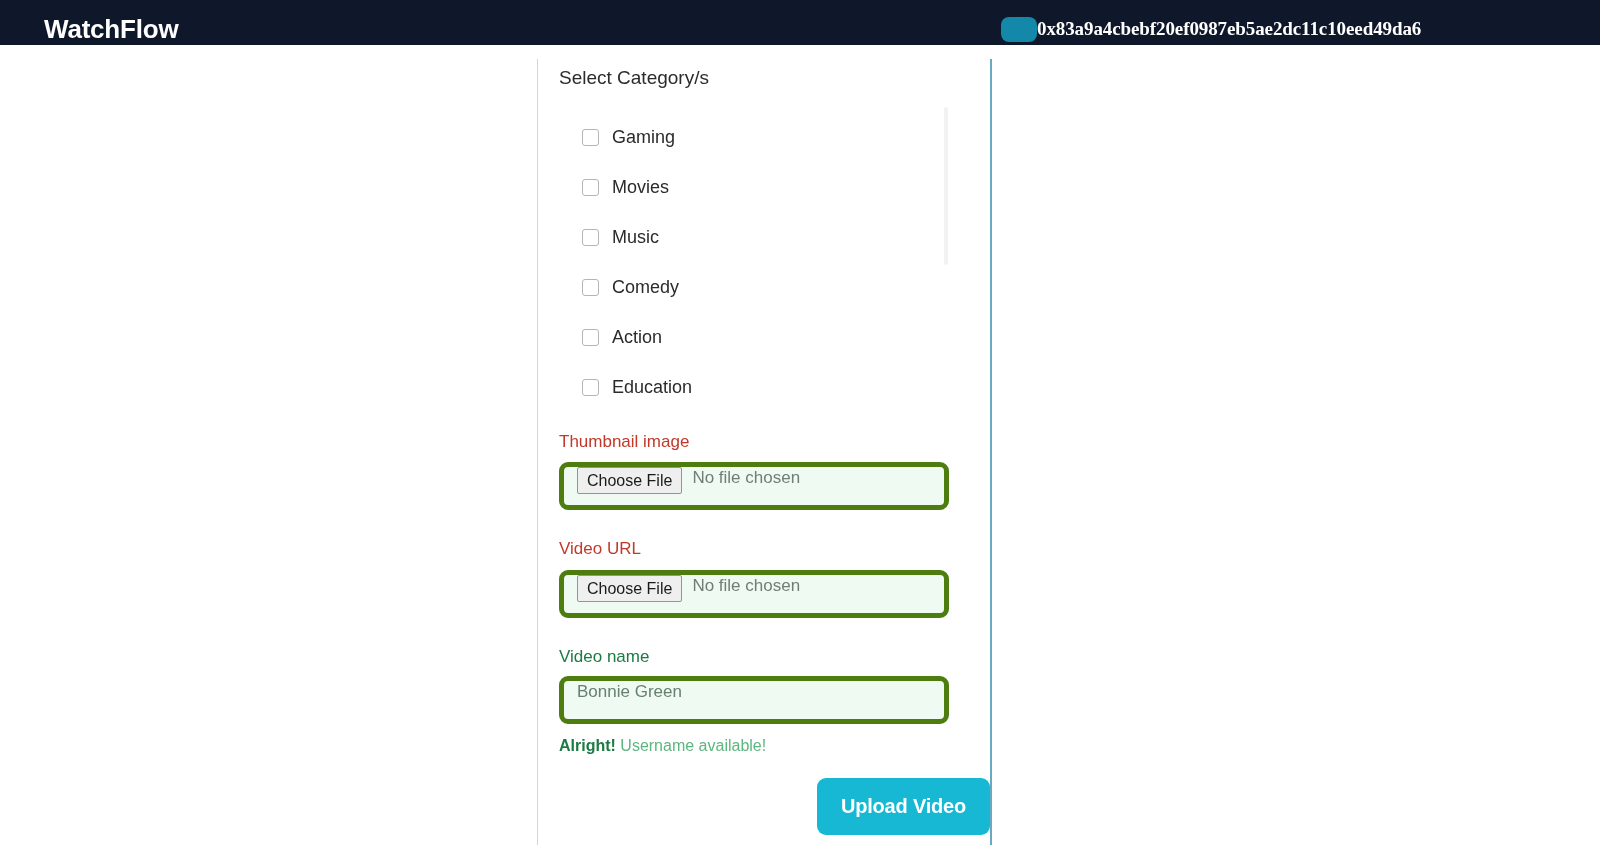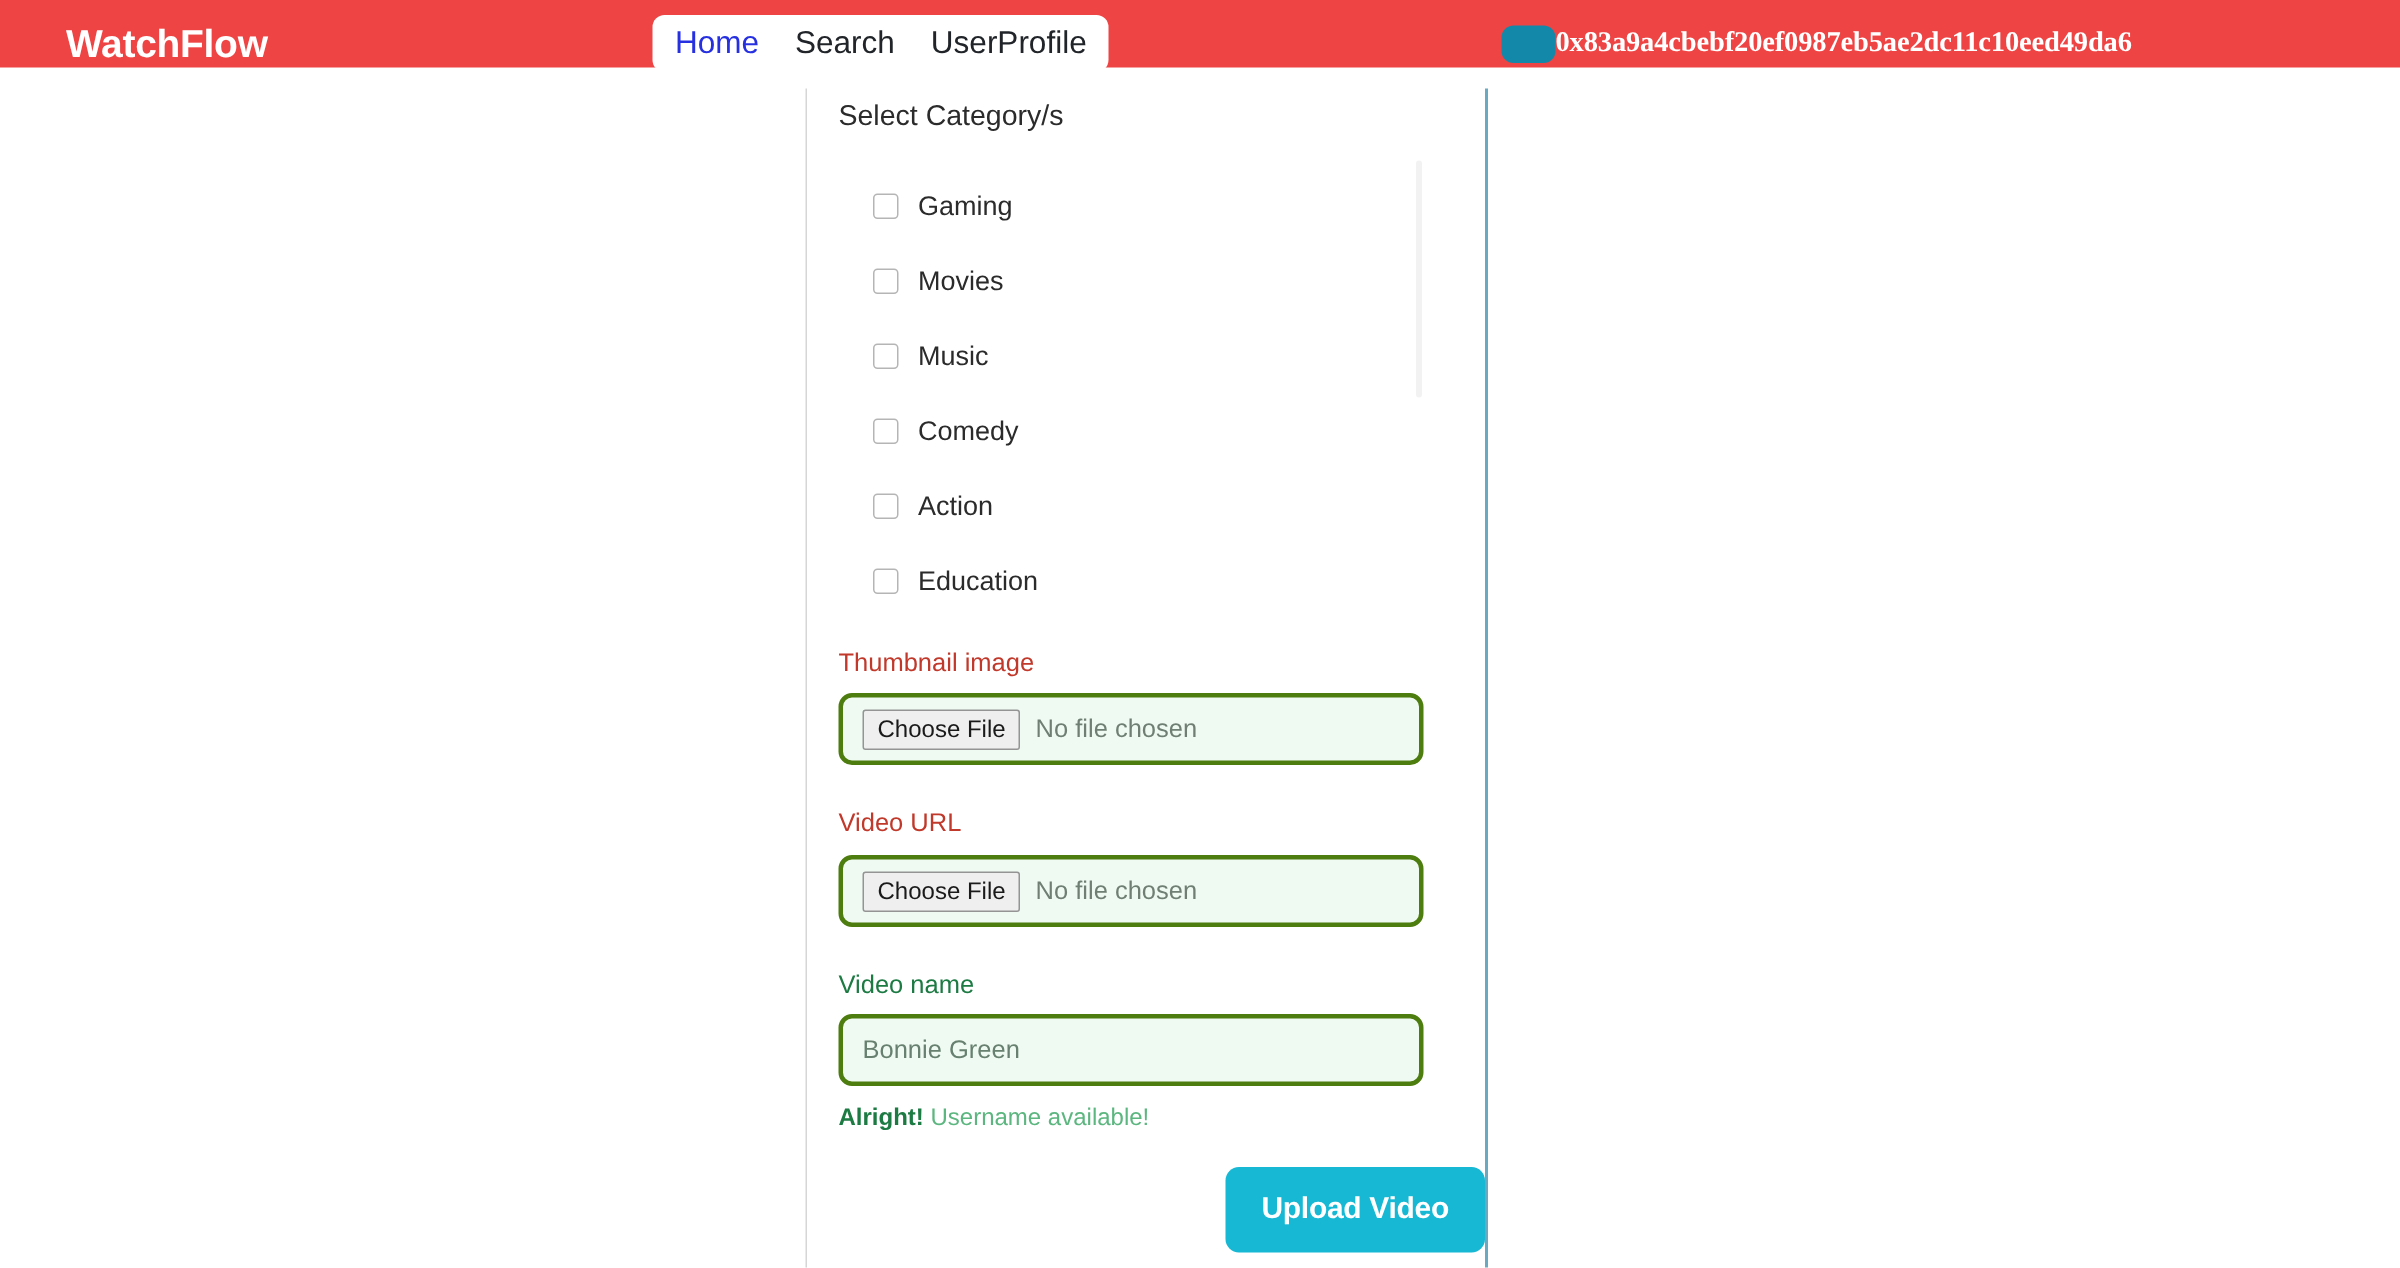--- a/index.html
+++ b/index.html
@@ -11,21 +11,21 @@
     background: #ffffff;
     font-family: "Liberation Sans", sans-serif;
   }
 
   
   .navbar {
     position: absolute;
     top: 0; left: 0;
     width: 1600px;
     height: 45px;
-    background: #ef4444;
+    background: #0f172a;
     display: flex;
     align-items: center;
   }
 
   .brand {
     position: absolute;
     left: 44px;
     top: 13px;
     color: #ffffff;
     font-size: 26px;
@@ -184,24 +184,24 @@
   }
   .label-invalid { color: #c0392b; }
   .label-valid   { color: #1c7a43; }
 
   .field-input {
     position: absolute;
     left: 21px;
     width: 390px;
     height: 48px;
     background: #effaf2;
-    border: 3px solid #4d7c0f;
+    border: 5px solid #4d7c0f;
     border-radius: 9px;
     display: flex;
-    align-items: center;
+    align-items: flex-start;
     padding-left: 13px;
   }
 
   .choose-file-btn {
     height: 27px;
     border: 1px solid #949494;
     background: #efefef;
     border-radius: 2px;
     font-family: "Liberation Sans", sans-serif;
     font-size: 16px;
@@ -266,25 +266,20 @@
     white-space: nowrap;
     letter-spacing: -0.2px;
   }
 </style>
 </head>
 <body>
 
 <div class="navbar">
   <div class="brand">WatchFlow</div>
 
-  <nav class="nav-pill">
-    <a class="nav-link active">Home</a>
-    <a class="nav-link">Search</a>
-    <a class="nav-link">UserProfile</a>
-  </nav>
 
   <div class="wallet">
     <span class="wallet-avatar"></span>
     <span class="wallet-address">0x83a9a4cbebf20ef0987eb5ae2dc11c10eed49da6</span>
   </div>
 </div>
 
 <div class="page">
 
   <div class="divider-left"></div>

